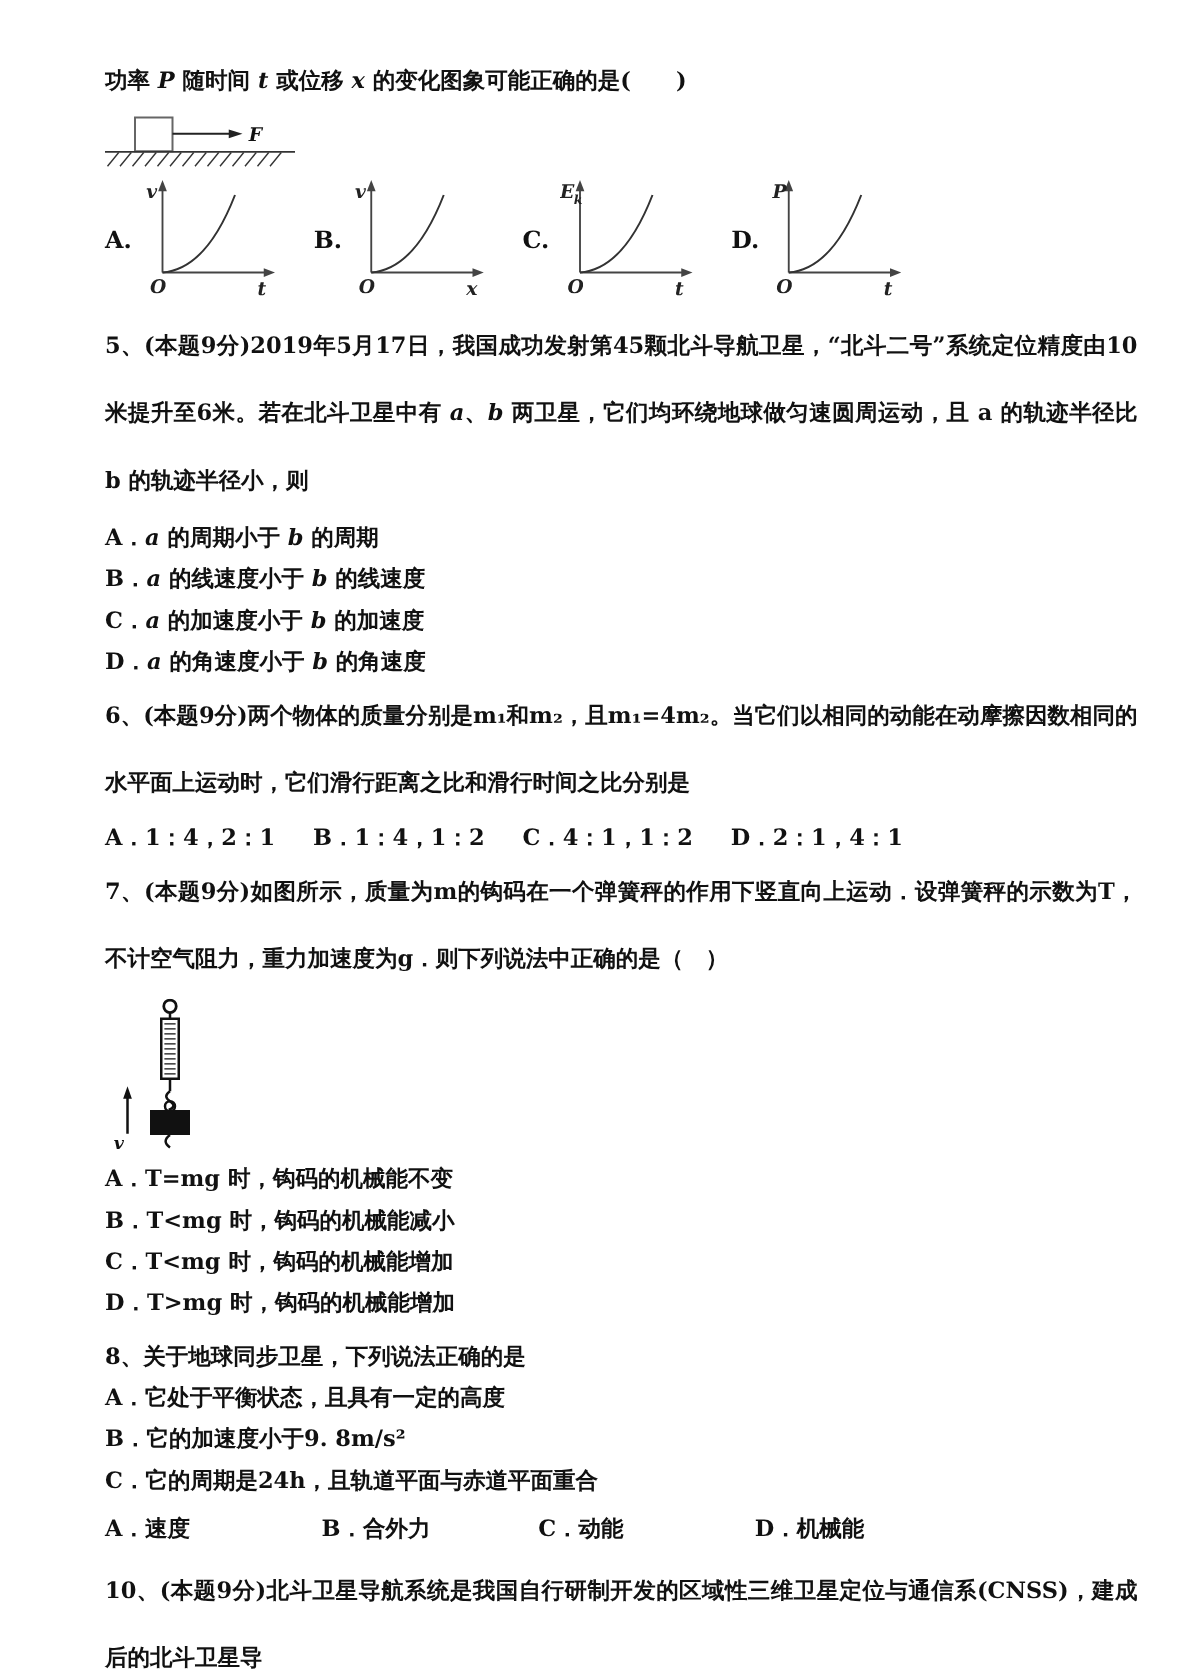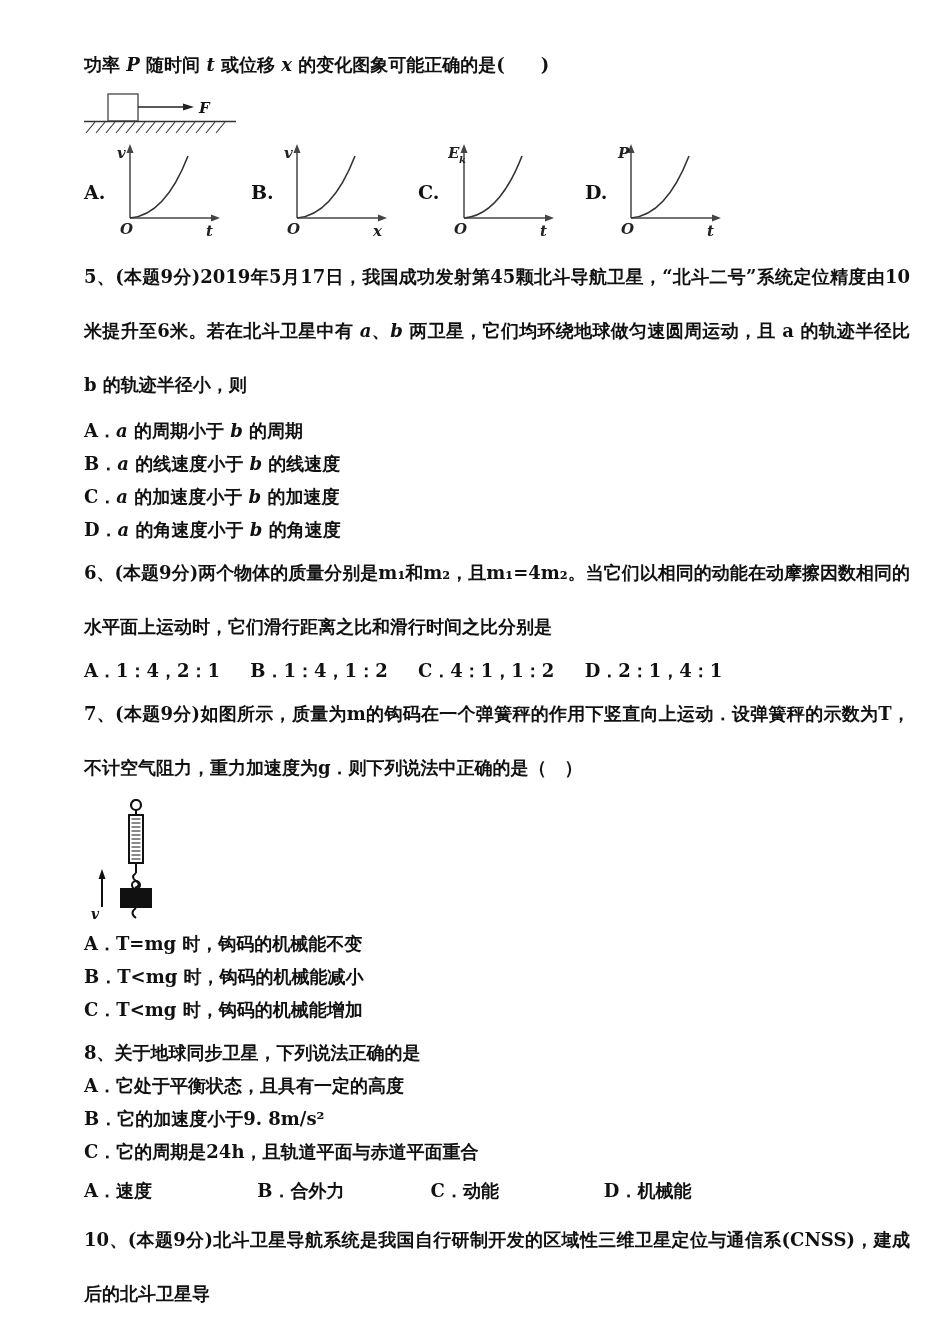--- a/index.html
+++ b/index.html
@@ -172,20 +172,21 @@
       <line x1="12" y1="108" x2="12" y2="78" stroke="#111" stroke-width="2"></line>
       <polygon points="12,70 8.5,80 15.5,80" fill="#111"></polygon>
       <text x="1" y="120">v</text>
     </svg>
   </div>
 
   <div class="opt-list">
     <div class="opt-line">A．T=mg 时，钩码的机械能不变</div>
     <div class="opt-line">B．T&lt;mg 时，钩码的机械能减小</div>
     <div class="opt-line">C．T&lt;mg 时，钩码的机械能增加</div>
+    <div class="opt-line">D．T&gt;mg 时，钩码的机械能增加</div>
   </div>
 
   <div class="opt-list mt10">
     <div class="opt-line">8、关于地球同步卫星，下列说法正确的是</div>
     <div class="opt-line">A．它处于平衡状态，且具有一定的高度</div>
     <div class="opt-line">B．它的加速度小于9. 8m/s²</div>
     <div class="opt-line">C．它的周期是24h，且轨道平面与赤道平面重合</div>
   </div>
 
   <div class="opt-list mt6">

